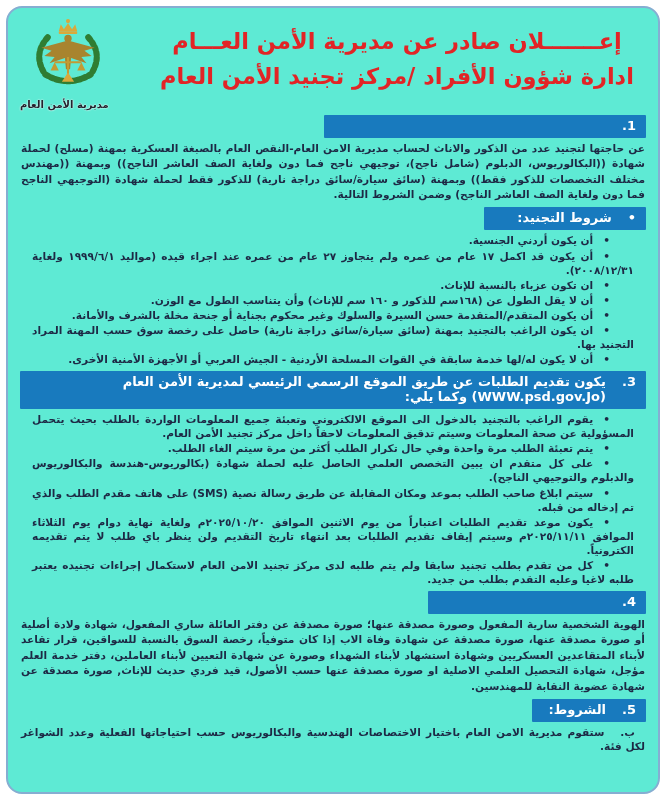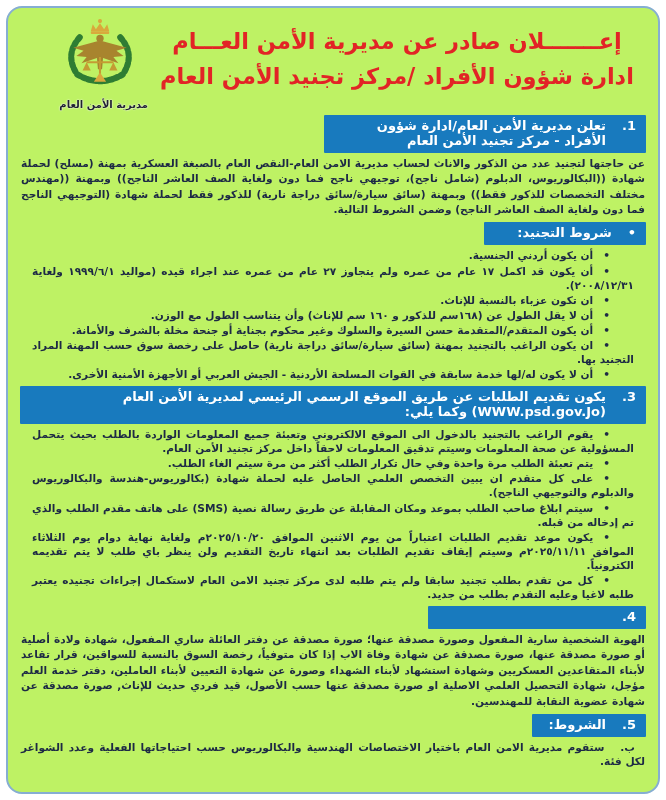--- a/index.html
+++ b/index.html
@@ -2,31 +2,31 @@
 <html lang="ar" dir="rtl"><head>
 <meta charset="utf-8">
 <style>
   html,body{margin:0;padding:0;background:#ffffff;}
   body{
     width:666px;height:800px;position:relative;overflow:hidden;
     font-family:"DejaVu Sans",sans-serif;
   }
   .page{
     position:absolute;left:6px;top:6px;right:6px;bottom:6px;
-    background:#bef264;border:2px solid #86aed2;border-radius:16px;
+    background:#5eead4;border:2px solid #86aed2;border-radius:16px;
     box-sizing:border-box;padding:8px 12px;direction:rtl;overflow:hidden;
   }
   
   .hdr{display:flex;align-items:flex-start;}
   .titlebox{flex:1;text-align:center;padding-top:8px;}
   .rtitle{
     color:#e22426;font-weight:bold;font-size:22.5px;line-height:35px;
     letter-spacing:0;
   }
-  .logobox{width:128px;text-align:right;padding-top:2px;}
+  .logobox{width:128px;text-align:left;padding-top:2px;}
   .logocap{
     font-size:10px;font-weight:bold;color:#20242e;margin-top:1px;
     text-shadow:0 0 1px #ffffff,0 0 2px #ffffff;
   }
   
   .bar{
     background:#187abe;color:#ffffff;font-weight:bold;font-size:13px;
     padding:3px 10px 5px;margin:5px 0 3px;box-sizing:border-box;
     display:flex;align-items:baseline;border-radius:1px;
   }
@@ -91,21 +91,20 @@
           <path d="M59 43 L55 51 L63 51 Z"></path>
           <path d="M40 62 L46 53 L52 62 Z" fill="#d9a93c"></path>
         </g>
       </svg>
       <div class="logocap">مديرية الأمن العام</div>
     </div>
   </div>
 
   <div class="bar w1">
     <span class="bnum">1.</span>
-    <span>تعلن مديرية الأمن العام/ادارة شؤون الأفراد - مركز تجنيد الأمن العام</span>
   </div>
   <p class="para">عن حاجتها لتجنيد عدد من الذكور والاناث لحساب مديرية الامن العام-النقص العام بالصبغة العسكرية بمهنة (مسلح) لحملة شهادة ((البكالوريوس، الدبلوم (شامل ناجح)، توجيهي ناجح فما دون ولغاية الصف العاشر الناجح)) وبمهنة ((مهندس مختلف التخصصات للذكور فقط)) وبمهنة (سائق سيارة/سائق دراجة نارية) للذكور فقط لحملة شهادة (التوجيهي الناجح فما دون ولغاية الصف العاشر الناجح) وضمن الشروط التالية.</p>
 
   <div class="bar w2">
     <span class="bnum">•</span>
     <span>شروط التجنيد:</span>
   </div>
   <div>
     <div class="bitem"><span class="dot">•</span><span>أن يكون أردني الجنسية.</span></div>
     <div class="bitem"><span class="dot">•</span><span>أن يكون قد اكمل ١٧ عام من عمره ولم يتجاوز ٢٧ عام من عمره عند اجراء قيده (مواليد ١٩٩٩/٦/١ ولغاية ٢٠٠٨/١٢/٣١).</span></div>

